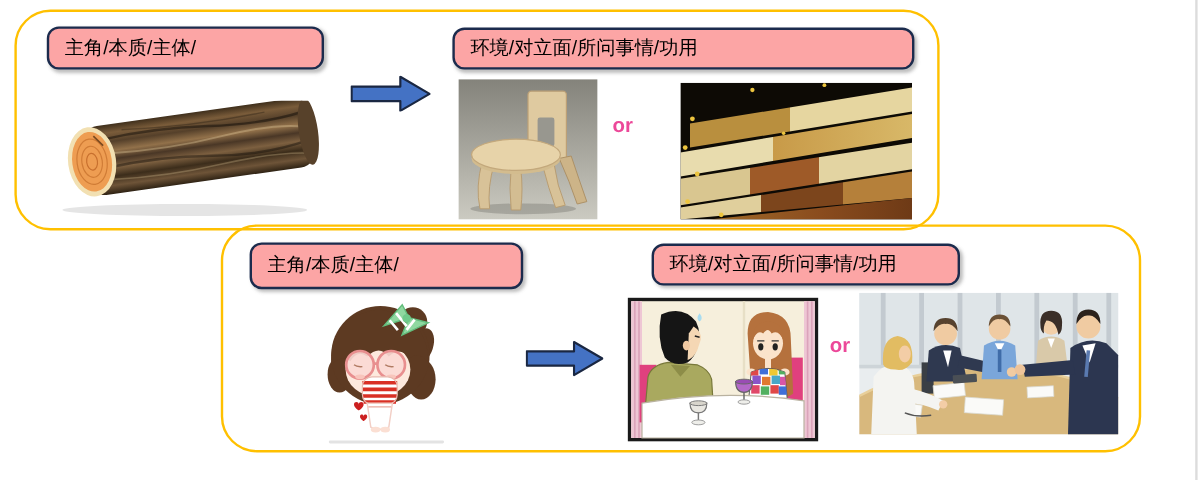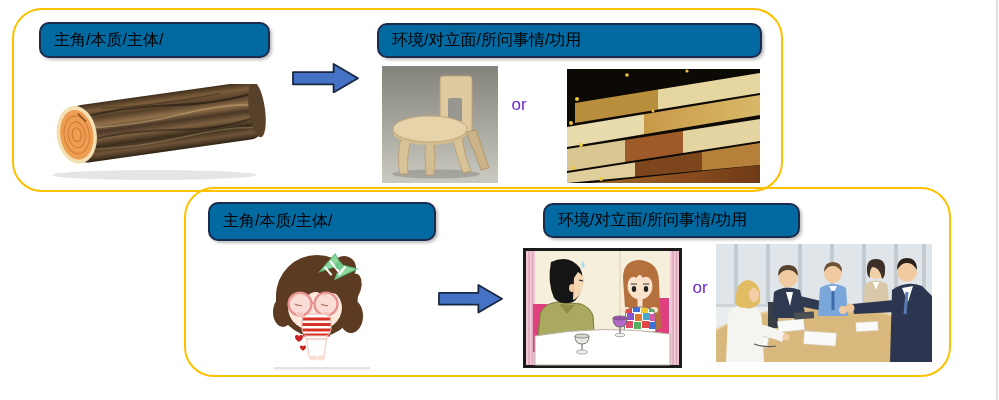--- a/index.html
+++ b/index.html
@@ -12,36 +12,36 @@
   
   .frame{
     border:2px solid #FFC000;
     border-radius:30px;
     background:transparent;
   }
   .frame-top{left:12px;top:8px;width:771px;height:184px;}
   .frame-bottom{left:184px;top:187px;width:767px;height:190px;}
   
   .plabel{
-    background:#0369a1;
+    background:#fca5a5;
     border:2px solid #1b2b4d;
     border-radius:10px;
     color:#000;
     font-size:16px;
     display:flex;align-items:center;
     padding-left:13px;
     box-shadow:2px 2px 3px rgba(110,110,110,.45);
     white-space:nowrap;overflow:hidden;
   }
   .l1{left:39px;top:22px;width:231px;height:36px;}
   .l2{left:377px;top:23px;width:385px;height:35px;}
   .l3{left:208px;top:202px;width:228px;height:39px;}
   .l4{left:543px;top:203px;width:257px;height:35px;}
   .or{
-    font-weight:400;font-size:17px;color:#6d28d9;width:30px;text-align:center;
+    font-weight:700;font-size:17px;color:#ec4899;width:30px;text-align:center;
   }
   .or1{left:504px;top:95px;}
   .or2{left:685px;top:278px;}
   .arrow1{left:292px;top:63px;width:67px;height:29px;}
   .arrow2{left:438px;top:284px;width:65px;height:30px;}
   .img-log{left:36px;top:84px;width:238px;height:98px;}
   .img-chair{left:382px;top:66px;width:116px;height:117px;}
   .img-floor{left:567px;top:69px;width:193px;height:114px;}
   .img-girl{left:262px;top:246px;width:140px;height:126px;}
   .img-comic{left:523px;top:248px;width:159px;height:120px;}

